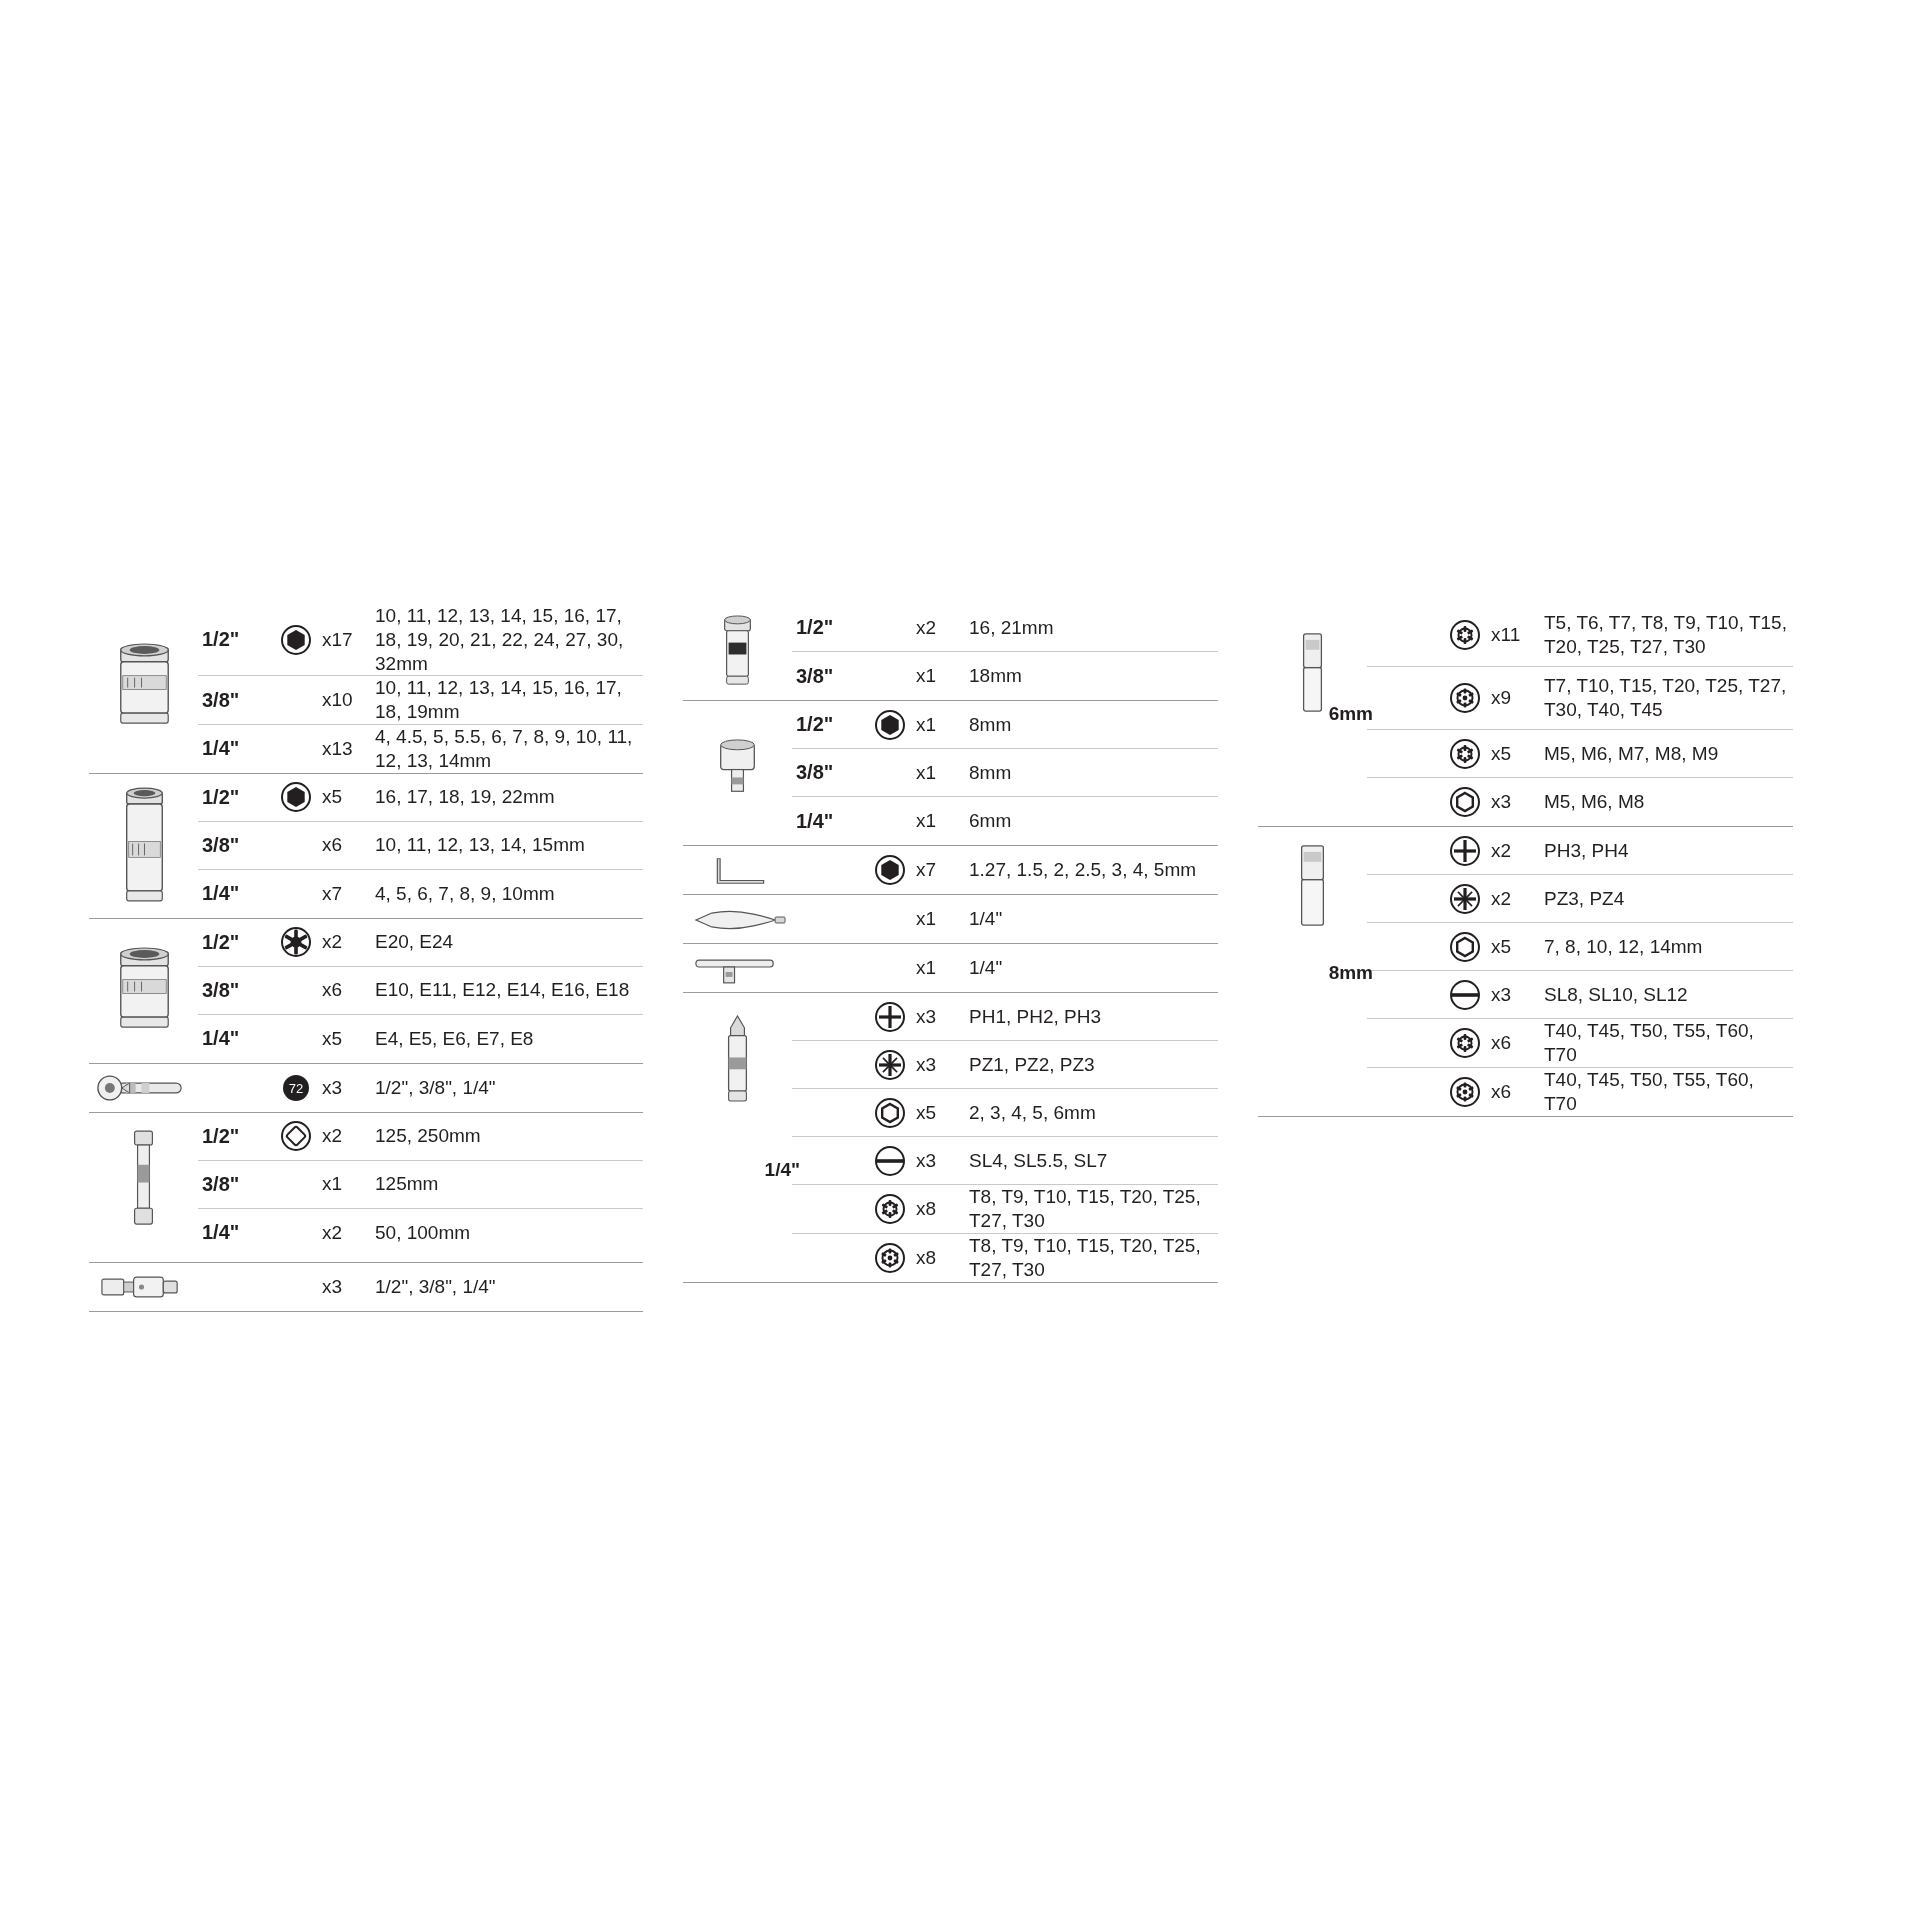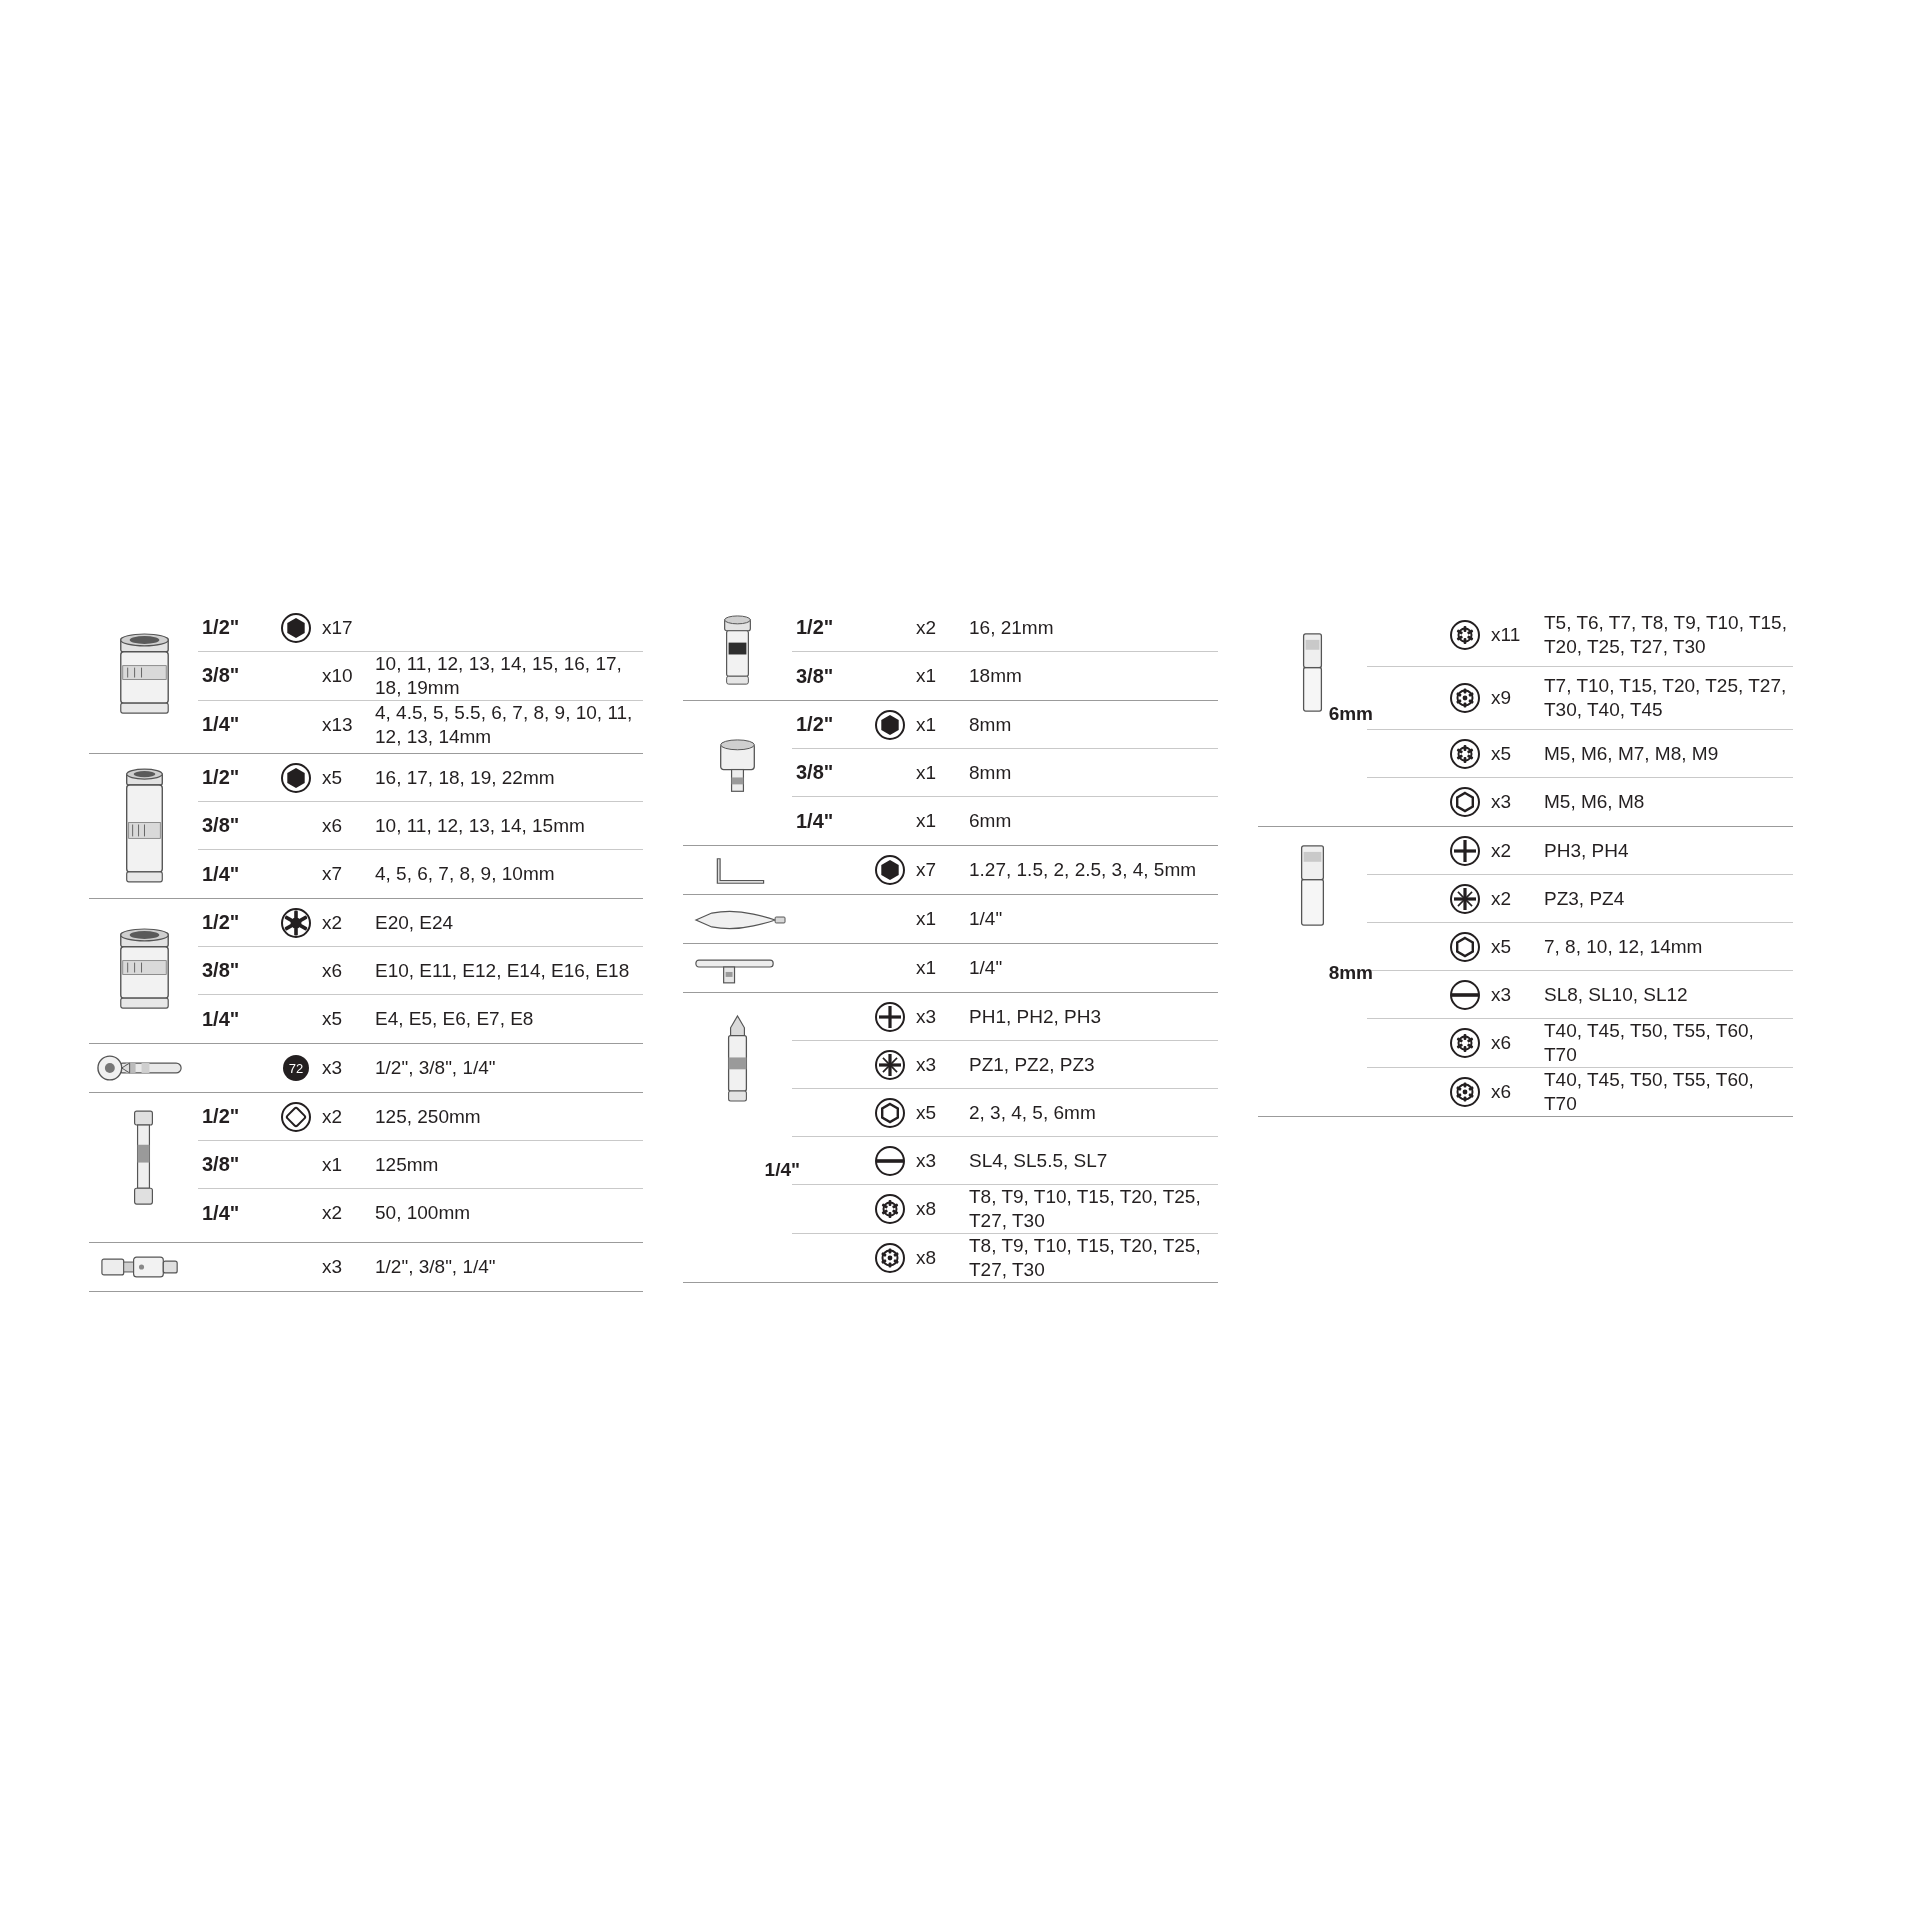--- a/index.html
+++ b/index.html
@@ -139,20 +139,21 @@
           <div class="rows">
             <div class="row">
               <div class="drive">1/2"</div>
               <div class="icon-cell">
                 <svg width="34" height="34" viewBox="0 0 34 34">
                     <circle cx="17" cy="17" r="14" fill="none" stroke="#231f20" stroke-width="2"></circle>
                     <polygon points="17,7 25.7,12 25.7,22 17,27 8.3,22 8.3,12" fill="#231f20"></polygon>
                   </svg>
               </div>
               <div class="qty">x17</div>
+              <div class="desc">10, 11, 12, 13, 14, 15, 16, 17, 18, 19, 20, 21, 22, 24, 27, 30, 32mm</div>
             </div>
             <div class="row">
               <div class="drive">3/8"</div>
               <div class="icon-cell"></div>
               <div class="qty">x10</div>
               <div class="desc">10, 11, 12, 13, 14, 15, 16, 17, 18, 19mm</div>
             </div>
             <div class="row">
               <div class="drive">1/4"</div>
               <div class="icon-cell"></div>

